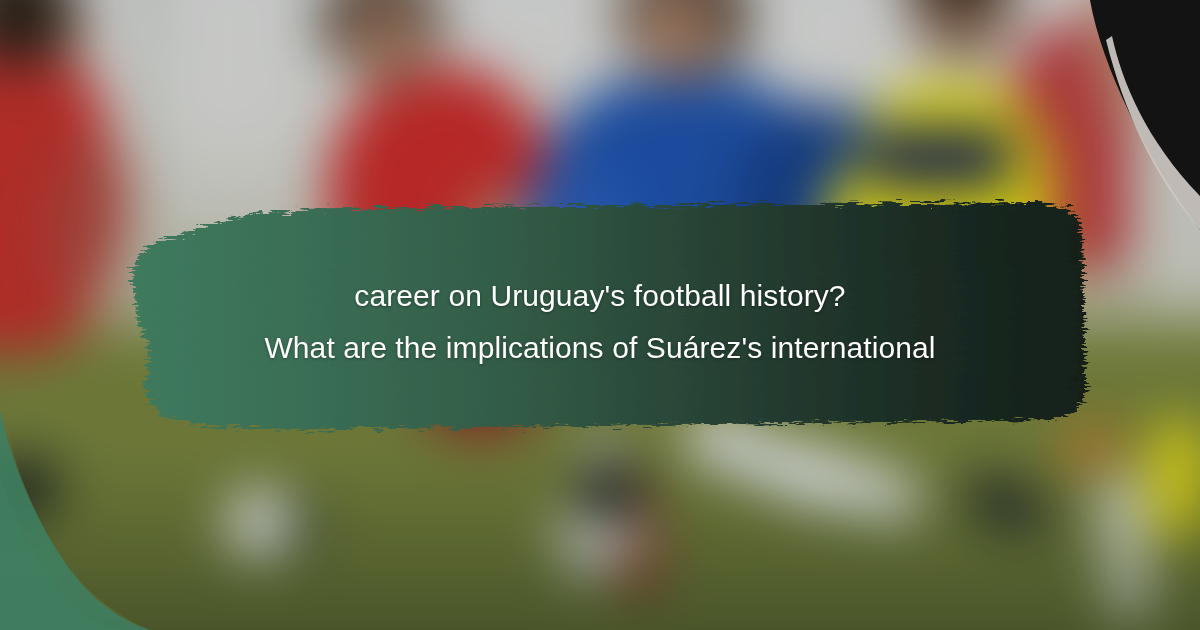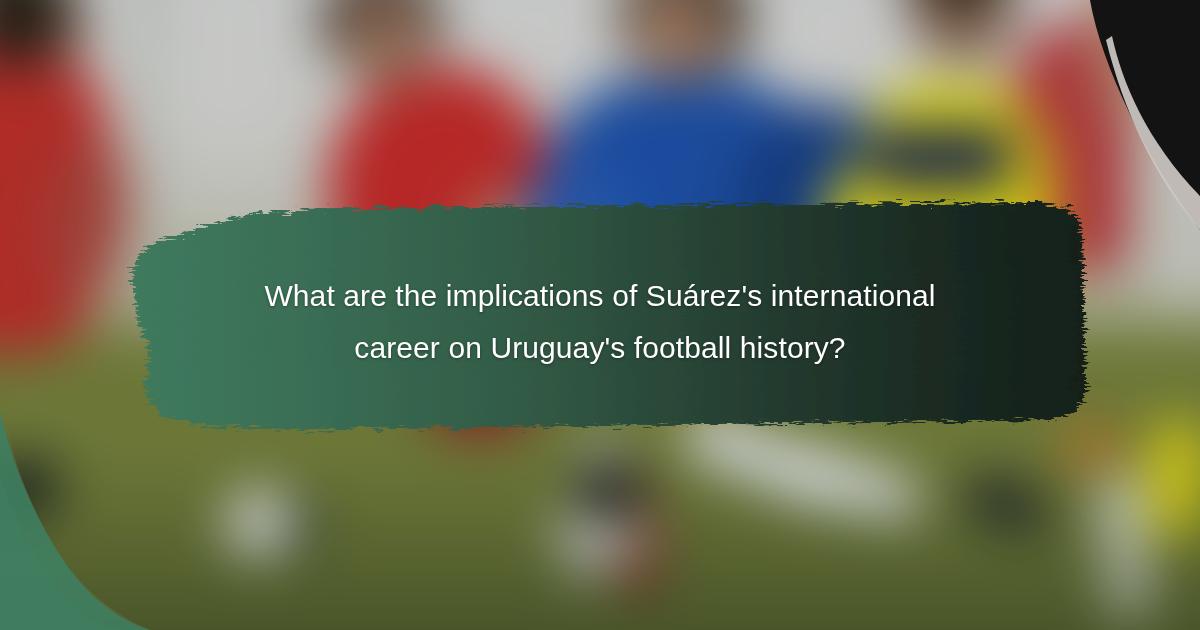--- a/index.html
+++ b/index.html
@@ -249,22 +249,22 @@
                  C 40,140 36,118 34,96 Z" fill="url(#brushGrad)"></path>
       </g>
       <g filter="url(#rough2)" opacity="0.9">
         <path d="M 40,70 L 118,30 L 300,18 L 900,12 L 975,30 L 978,70 Z" fill="url(#brushGrad)"></path>
         <path d="M 48,170 L 60,222 L 400,230 L 940,222 L 980,180 Z" fill="url(#brushGrad)"></path>
       </g>
     </svg>
   </div>
 
   <div id="headline">
+    <span class="ln">career on Uruguay's football history?</span>
     <span class="ln">What are the implications of Suárez's international</span>
-    <span class="ln">career on Uruguay's football history?</span>
   </div>
 
   <div class="corner" id="corner-tr">
     <svg viewBox="0 0 150 230" preserveAspectRatio="none" aria-hidden="true">
       <path d="M150,0 L150,230 C120,190 96,150 78,110 C60,72 46,34 40,0 Z" fill="#131313"></path>
       <path d="M62,36 C72,82 96,140 150,196 L150,230 C104,176 74,112 56,40 Z" fill="#cfc9c4" opacity="0.92"></path>
       <path d="M150,154 C118,120 96,80 84,40 C92,92 114,146 150,196 Z" fill="#131313"></path>
     </svg>
   </div>
 

